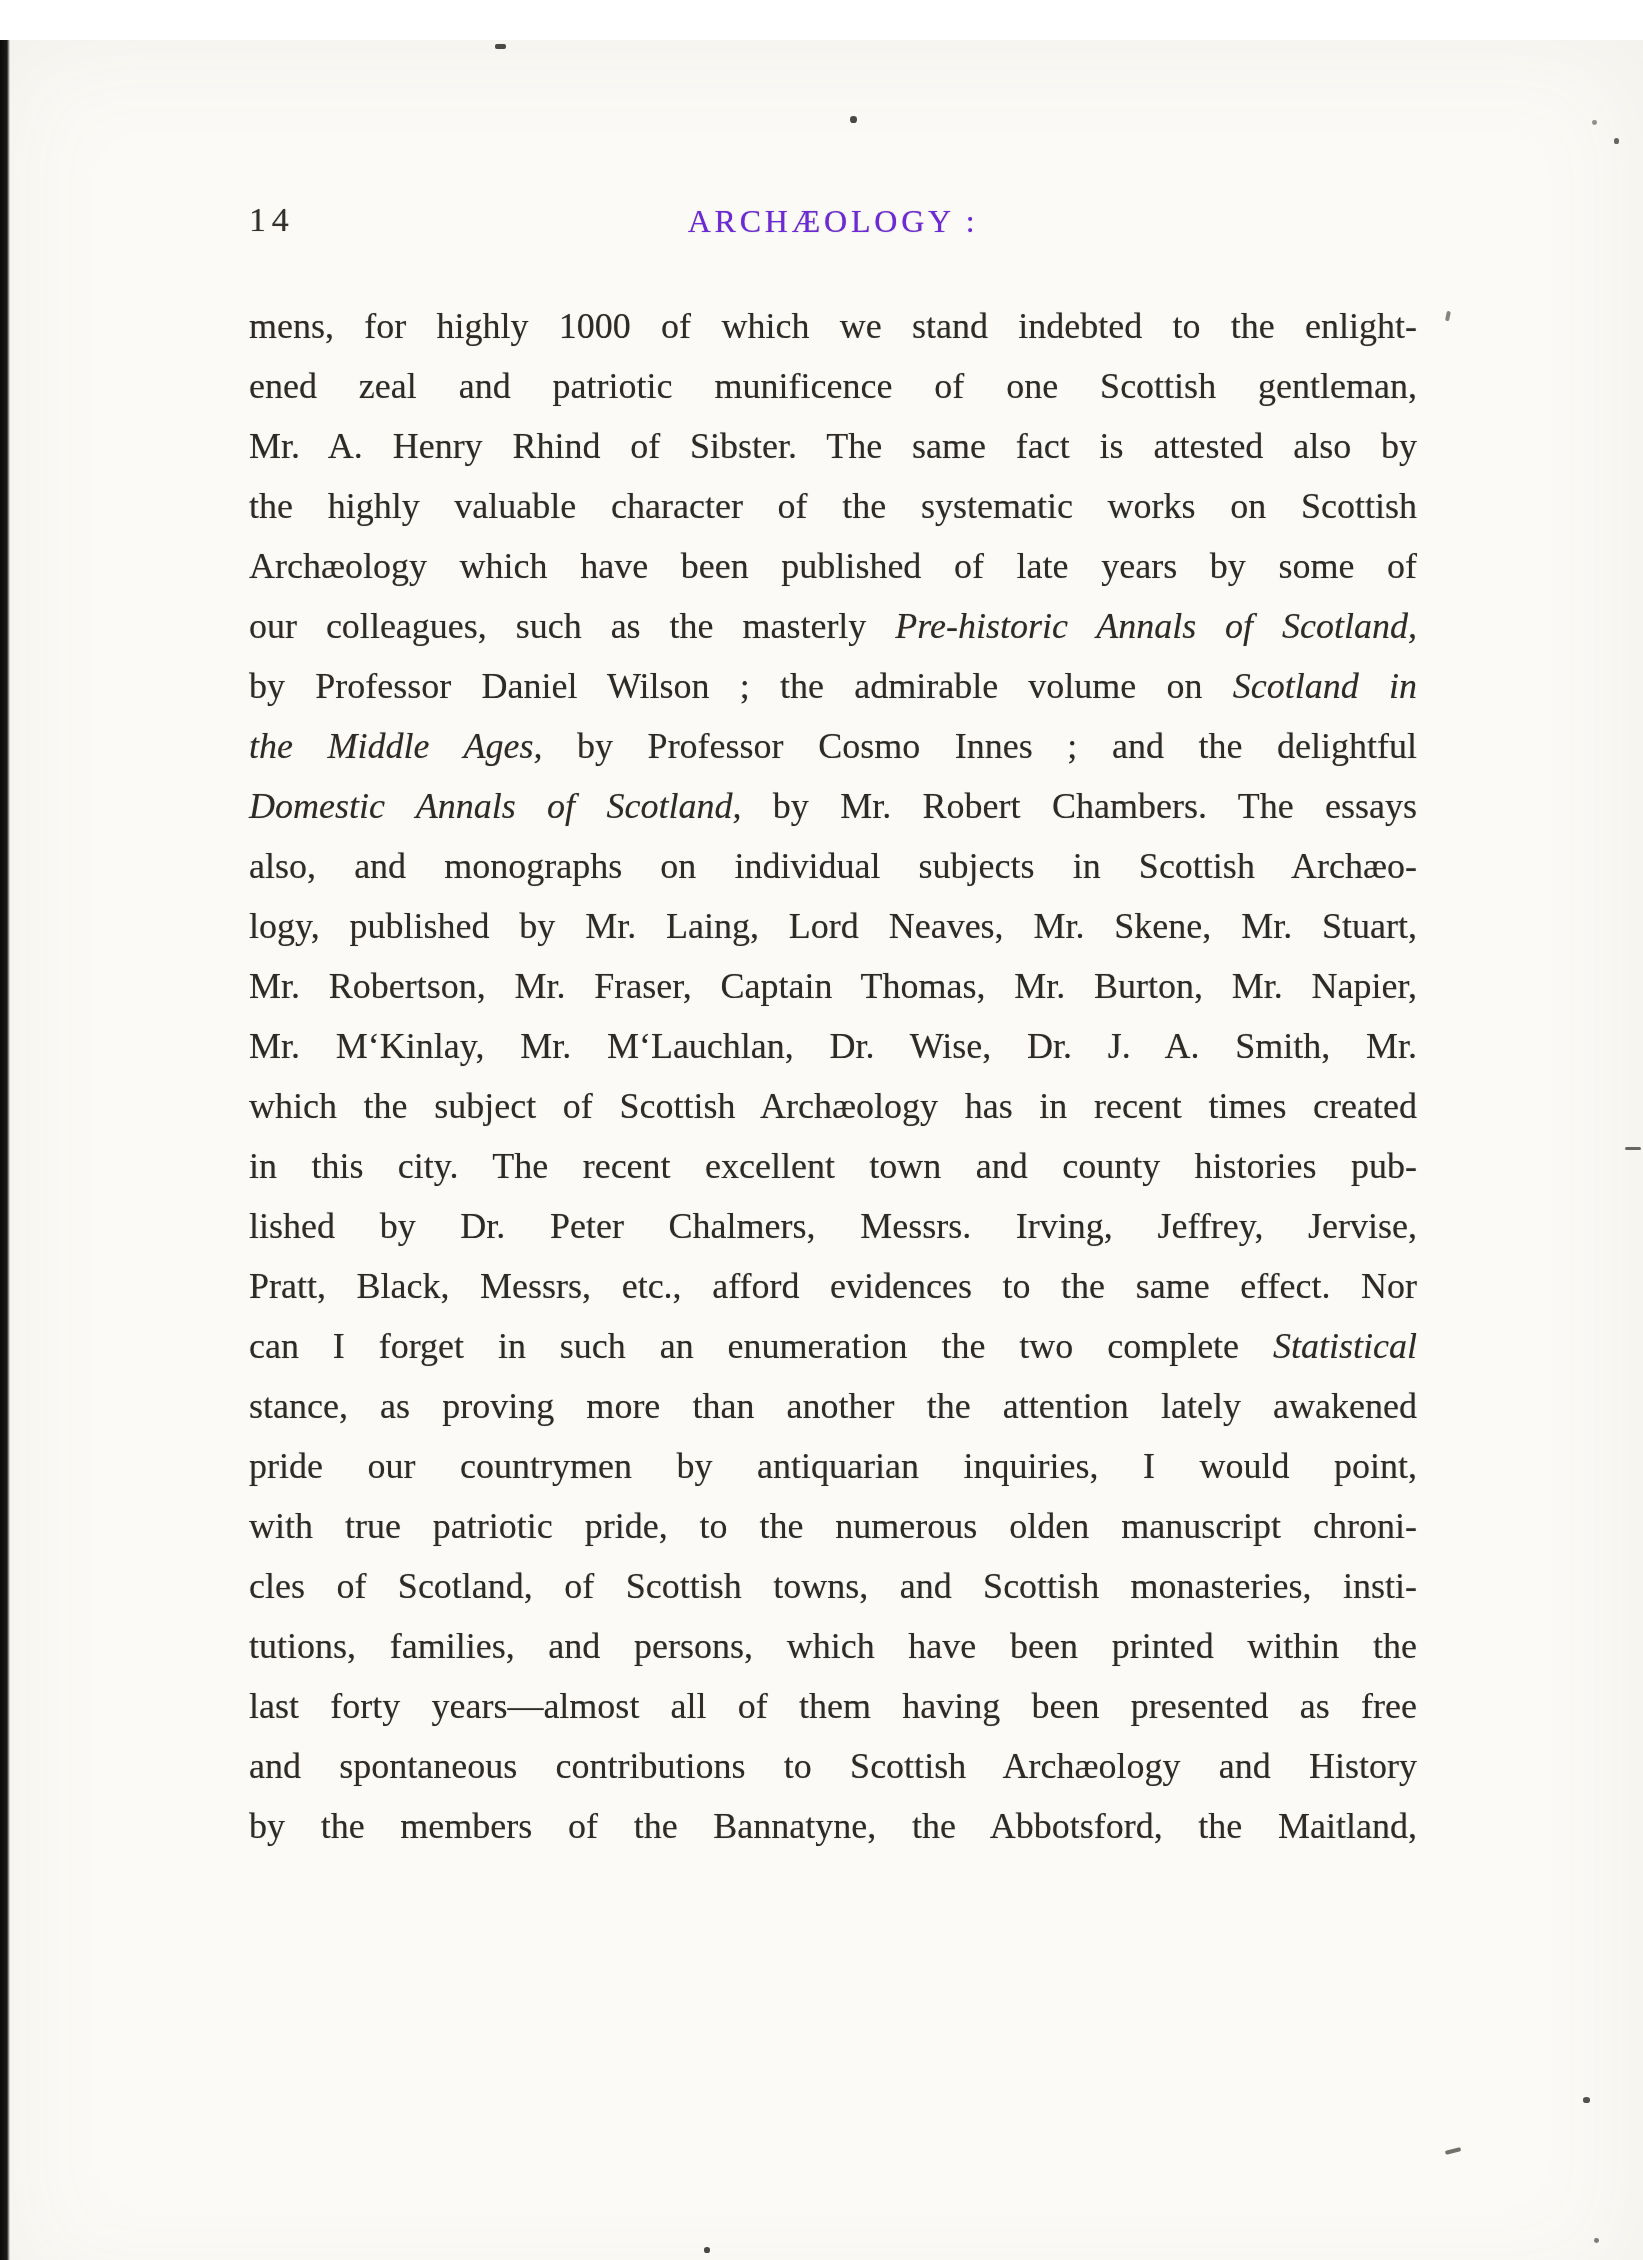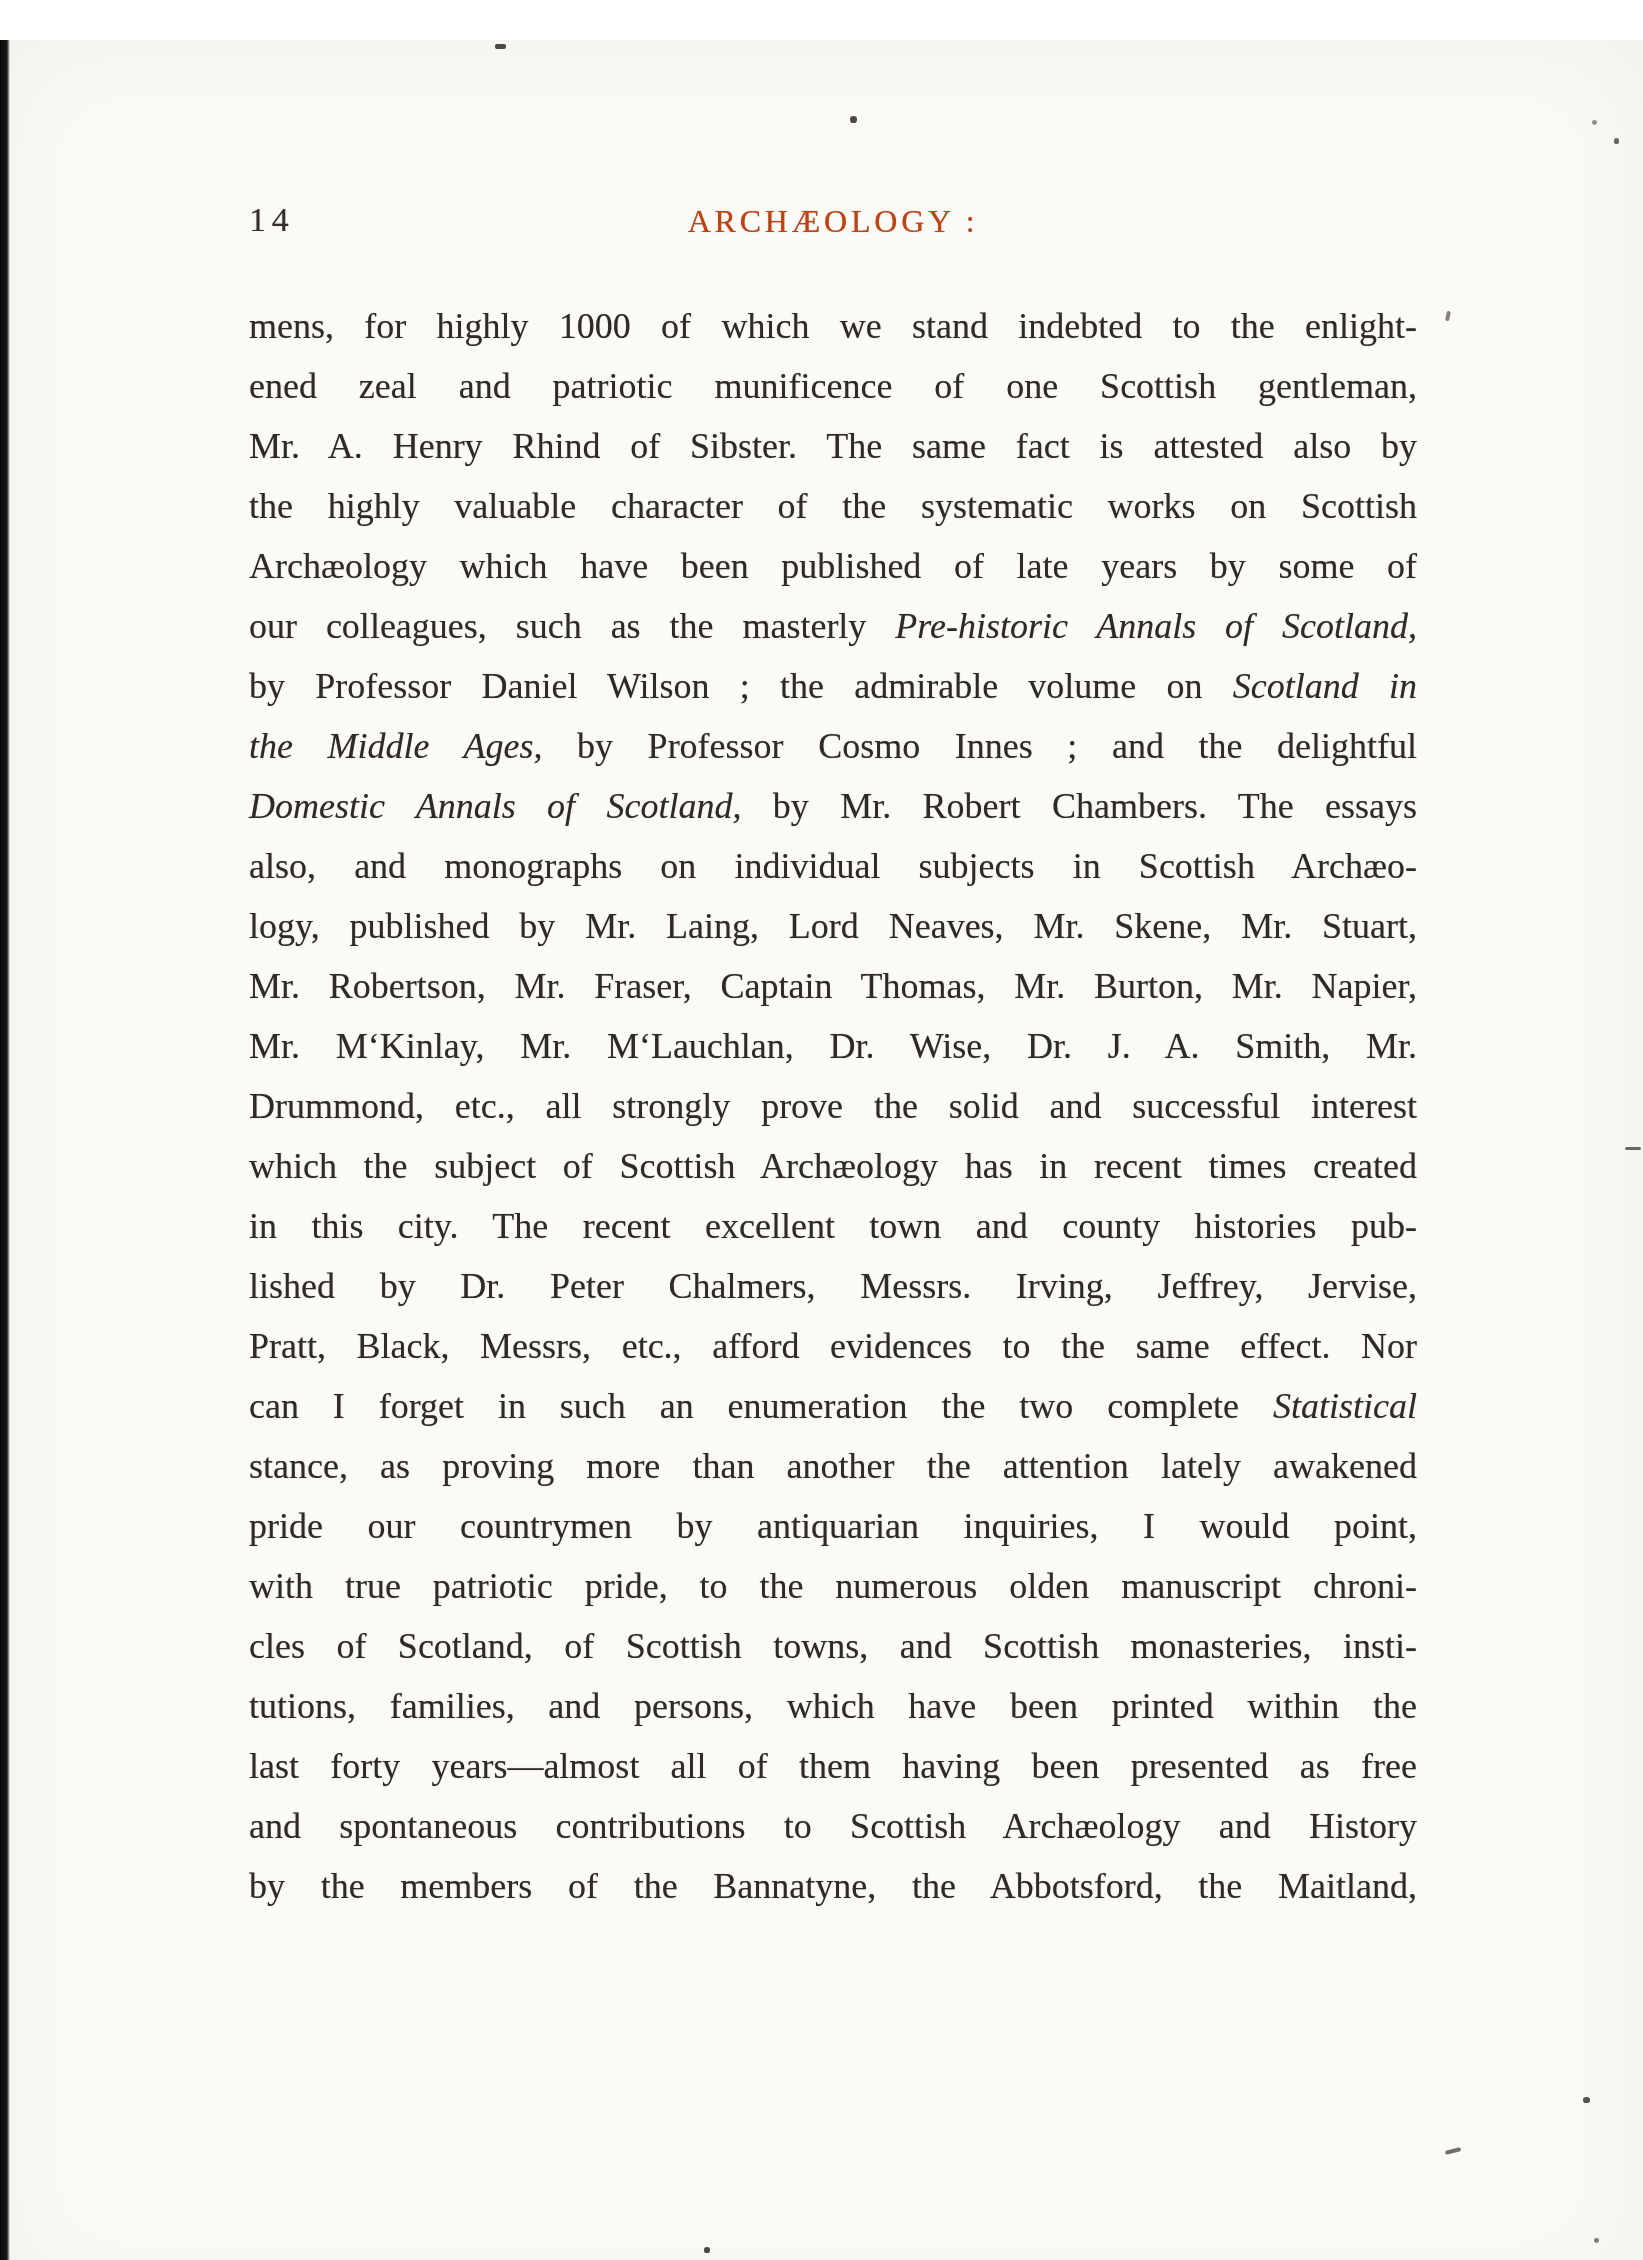--- a/index.html
+++ b/index.html
@@ -40,21 +40,21 @@
     color: #332f2b;
     text-shadow: 0 0 1px rgba(45,42,38,0.45);
   }
   .running-title {
     position: absolute;
     left: 0; right: 0;
     top: 1.9px;
     text-align: center;
     font-size: 32px;
     letter-spacing: 3.8px;
-    color: #c2410c;
+    color: #6d28d9;
     text-shadow: 0 0 1px rgba(45,42,38,0.5);
   }
   .body-text {
     position: absolute;
     left: 249px;
     top: 256px;
     width: 1168px;
     font-size: 36px;
     line-height: 60px;
     text-shadow: 0 0 1px rgba(45,42,38,0.4);
@@ -109,21 +109,20 @@
       <div class="line"><span>the highly valuable character of the systematic works on Scottish</span></div>
       <div class="line"><span>Archæology which have been published of late years by some of</span></div>
       <div class="line"><span>our colleagues, such as the masterly </span><span class="it">Pre-historic Annals of Scotland,</span></div>
       <div class="line"><span>by Professor Daniel Wilson ; the admirable volume on </span><span class="it">Scotland in</span></div>
       <div class="line"><span class="it">the Middle Ages,</span><span> by Professor Cosmo Innes ; and the delightful</span></div>
       <div class="line"><span class="it">Domestic Annals of Scotland,</span><span> by Mr. Robert Chambers. The essays</span></div>
       <div class="line"><span>also, and monographs on individual subjects in Scottish Archæo-</span></div>
       <div class="line"><span>logy, published by Mr. Laing, Lord Neaves, Mr. Skene, Mr. Stuart,</span></div>
       <div class="line"><span>Mr. Robertson, Mr. Fraser, Captain Thomas, Mr. Burton, Mr. Napier,</span></div>
       <div class="line"><span>Mr. M‘Kinlay, Mr. M‘Lauchlan, Dr. Wise, Dr. J. A. Smith, Mr.</span></div>
-      <div class="line"><span>Drummond, etc., all strongly prove the solid and successful interest</span></div>
       <div class="line"><span>which the subject of Scottish Archæology has in recent times created</span></div>
       <div class="line"><span>in this city. The recent excellent town and county histories pub-</span></div>
       <div class="line"><span>lished by Dr. Peter Chalmers, Messrs. Irving, Jeffrey, Jervise,</span></div>
       <div class="line"><span>Pratt, Black, Messrs, etc., afford evidences to the same effect. Nor</span></div>
       <div class="line"><span>can I forget in such an enumeration the two complete </span><span class="it">Statistical</span></div>
       <div class="line"><span>stance, as proving more than another the attention lately awakened</span></div>
       <div class="line"><span>pride our countrymen by antiquarian inquiries, I would point,</span></div>
       <div class="line"><span>with true patriotic pride, to the numerous olden manuscript chroni-</span></div>
       <div class="line"><span>cles of Scotland, of Scottish towns, and Scottish monasteries, insti-</span></div>
       <div class="line"><span>tutions, families, and persons, which have been printed within the</span></div>

